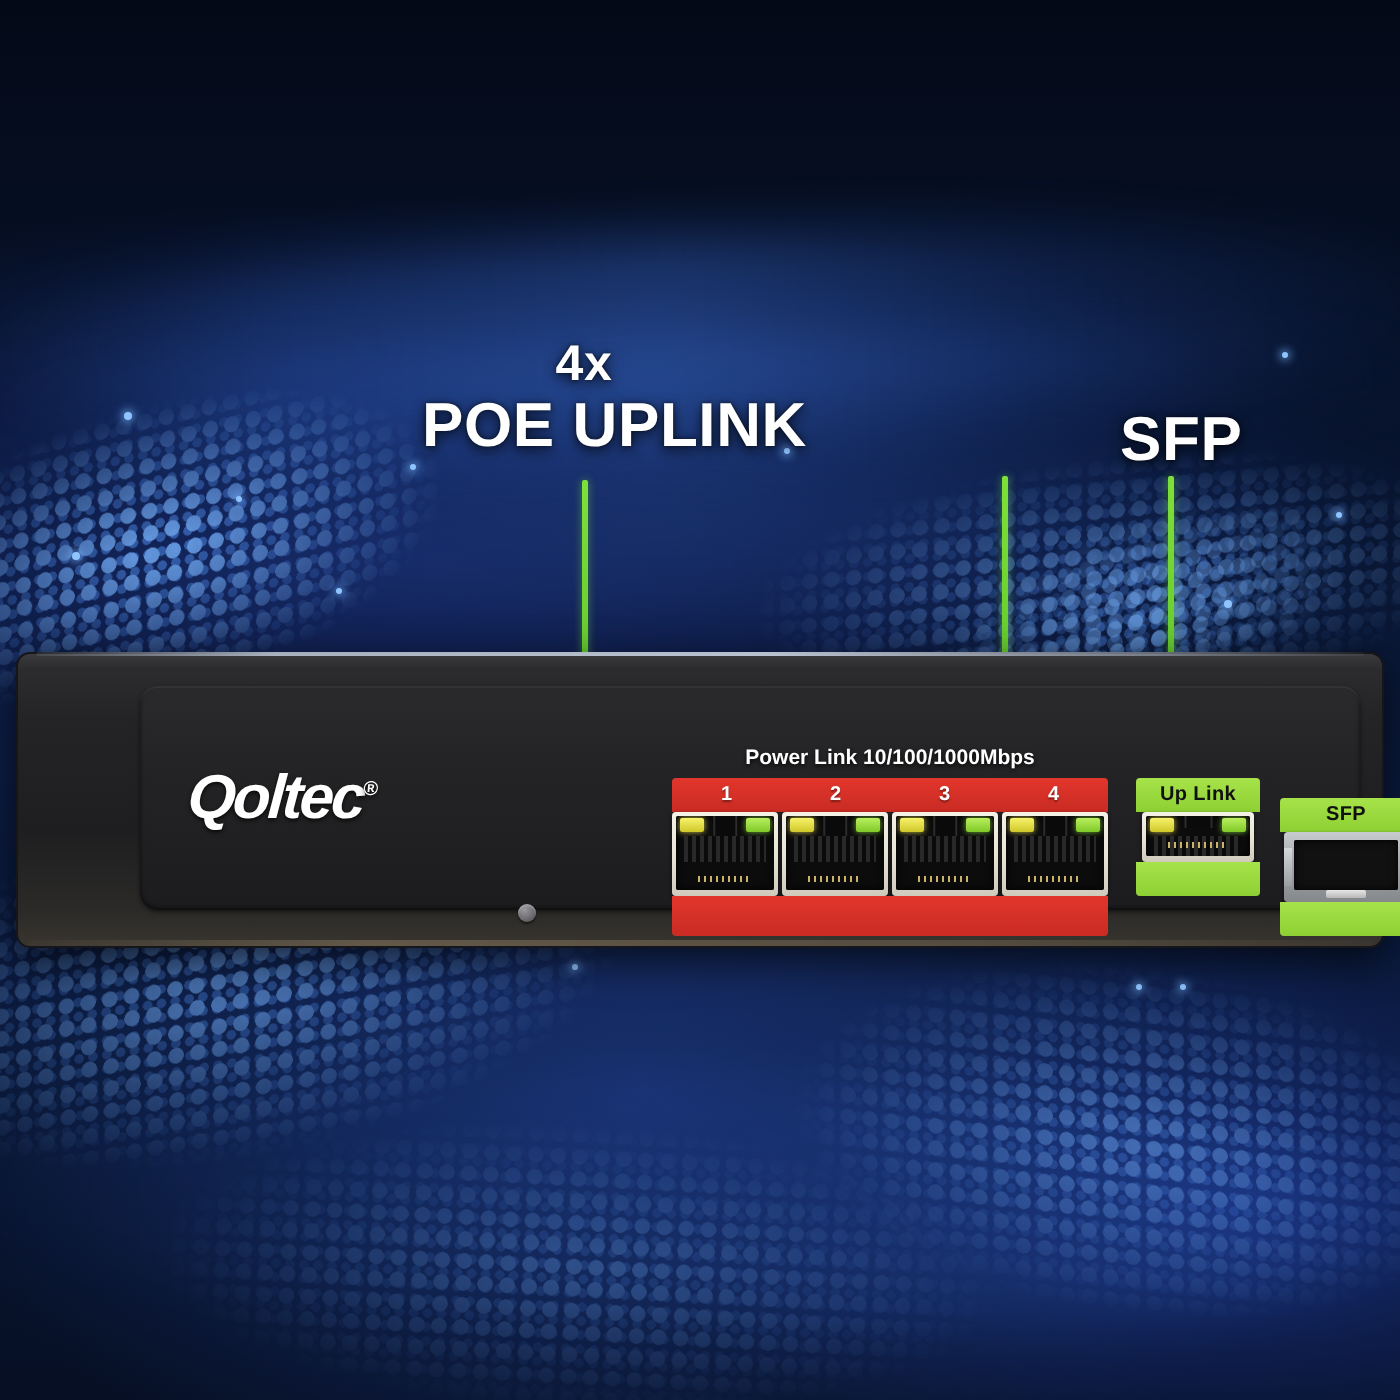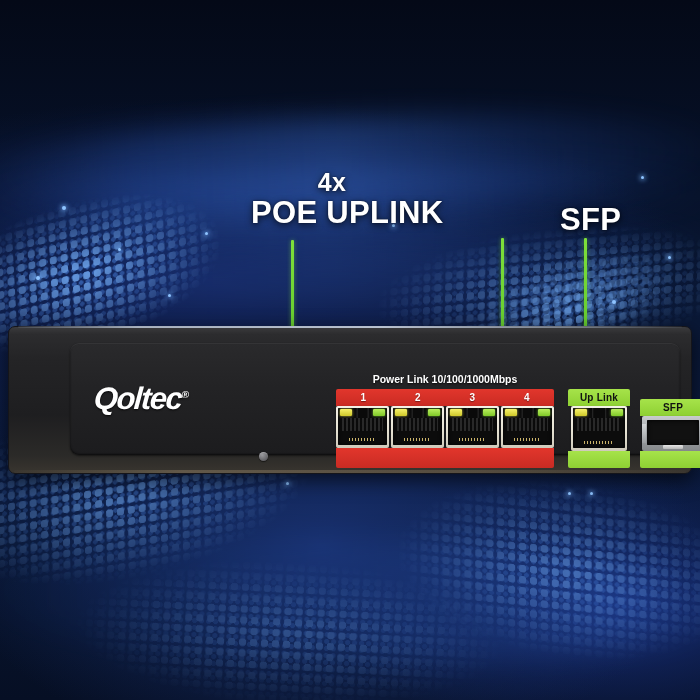--- a/index.html
+++ b/index.html
@@ -47,21 +47,21 @@
   .df-c{ left:300px; top:210px; width:420px; height:140px; transform:rotate(-5deg) skewX(-6deg); opacity:.5; -webkit-mask-image:radial-gradient(ellipse 60% 60% at 62% 60%, #000 6%, transparent 74%); mask-image:radial-gradient(ellipse 60% 60% at 62% 60%, #000 6%, transparent 74%); }
   .df-d{ left:330px; top:476px; width:400px; height:200px; transform:rotate(6deg) skewX(6deg); opacity:.45; -webkit-mask-image:radial-gradient(ellipse 58% 58% at 60% 45%, #000 8%, transparent 76%); mask-image:radial-gradient(ellipse 58% 58% at 60% 45%, #000 8%, transparent 76%); }
   .df-e{ left:40px; top:540px; width:500px; height:170px; transform:rotate(3deg); opacity:.28; -webkit-mask-image:radial-gradient(ellipse 60% 60% at 50% 55%, #000 6%, transparent 72%); mask-image:radial-gradient(ellipse 60% 60% at 50% 55%, #000 6%, transparent 72%); }
   .df-f{ left:430px; top:250px; width:280px; height:120px; transform:rotate(-18deg) skewX(-12deg); opacity:.6; -webkit-mask-image:radial-gradient(ellipse 55% 60% at 50% 50%, #000 4%, transparent 70%); mask-image:radial-gradient(ellipse 55% 60% at 50% 50%, #000 4%, transparent 70%); }
 
   .spark{ position:absolute; border-radius:50%; background:#8fc4ff; box-shadow:0 0 5px 1px rgba(120,180,255,.85); }
 
   
   .callout{ position:absolute; color:#fff; font-weight:bold; letter-spacing:.3px;
             text-shadow:0 2px 7px rgba(0,0,0,.75), 0 0 2px rgba(0,0,0,.6); white-space:nowrap; }
-  #poe-callout{ left:211px; top:169px; width:162px; text-align:center;margin-left:40px; }
+  #poe-callout{ left:211px; top:169px; width:162px; text-align:center; }
   #poe-qty{ font-size:25px; line-height:27px; display:block; }
   #poe-label{ font-size:31px; line-height:34px; display:block; }
   #uplink-callout{ left:450px; top:203px; font-size:31px; line-height:34px; }
   #sfp-callout{ left:560px; top:203px; font-size:31px; line-height:34px; }
 
   .leader{ position:absolute; width:3px; background:linear-gradient(#7ee03a,#5bc42a); border-radius:1px;
            box-shadow:0 0 4px rgba(126,224,58,.5); }
 
   
   #device{ position:absolute; left:8px; top:326px; width:684px; height:148px; }
@@ -101,21 +101,21 @@
 
   #poe-block{ left:266px; top:46px; width:218px; height:79px; }
   #poe-block .band{ position:absolute; left:0; right:0; background:linear-gradient(#e2362c,#c92b23); }
   #poe-block .band-top{ top:0; height:17px; border-radius:2px 2px 0 0; }
   #poe-block .band-bot{ bottom:0; height:20px; border-radius:0 0 2px 2px; }
   #poe-block .nums{ position:absolute; top:0; left:0; right:0; height:17px; display:flex; }
   #poe-block .nums span{ flex:1; text-align:center; color:#fff; font-size:10px; font-weight:bold; line-height:17px; text-shadow:0 1px 1px rgba(0,0,0,.4); }
   #poe-title{ position:absolute; left:-28px; width:274px; top:-16px; text-align:center; color:#fff; font-size:10.5px; font-weight:bold; white-space:nowrap; text-shadow:0 1px 2px rgba(0,0,0,.8); }
   .jacks{ position:absolute; left:0; right:0; top:17px; bottom:20px; display:flex; gap:2px; }
 
-  #uplink-block{ left:498px; top:46px; width:62px; height:79px; }
+  #uplink-block{ left:498px; top:46px; width:62px; height:59px; }
   #sfp-block{ left:570px; top:56px; width:66px; height:69px; }
   .green-band{ position:absolute; left:0; right:0; background:linear-gradient(#a6e34a,#8ed033); }
   .gb-top{ top:0; height:17px; border-radius:2px 2px 0 0; }
   .gb-bot{ bottom:0; height:17px; border-radius:0 0 2px 2px; }
   .gb-top .blk-cap{ top:0; line-height:17px; font-size:10px; letter-spacing:.2px; }
 
   
   .jack{ position:relative; flex:1; border-radius:2px;
          background:linear-gradient(#f4f1e6 0%, #e7e3d4 55%, #cfcabb 100%);
          box-shadow:0 1px 2px rgba(0,0,0,.55); padding:2px 2px 3px 2px; }

